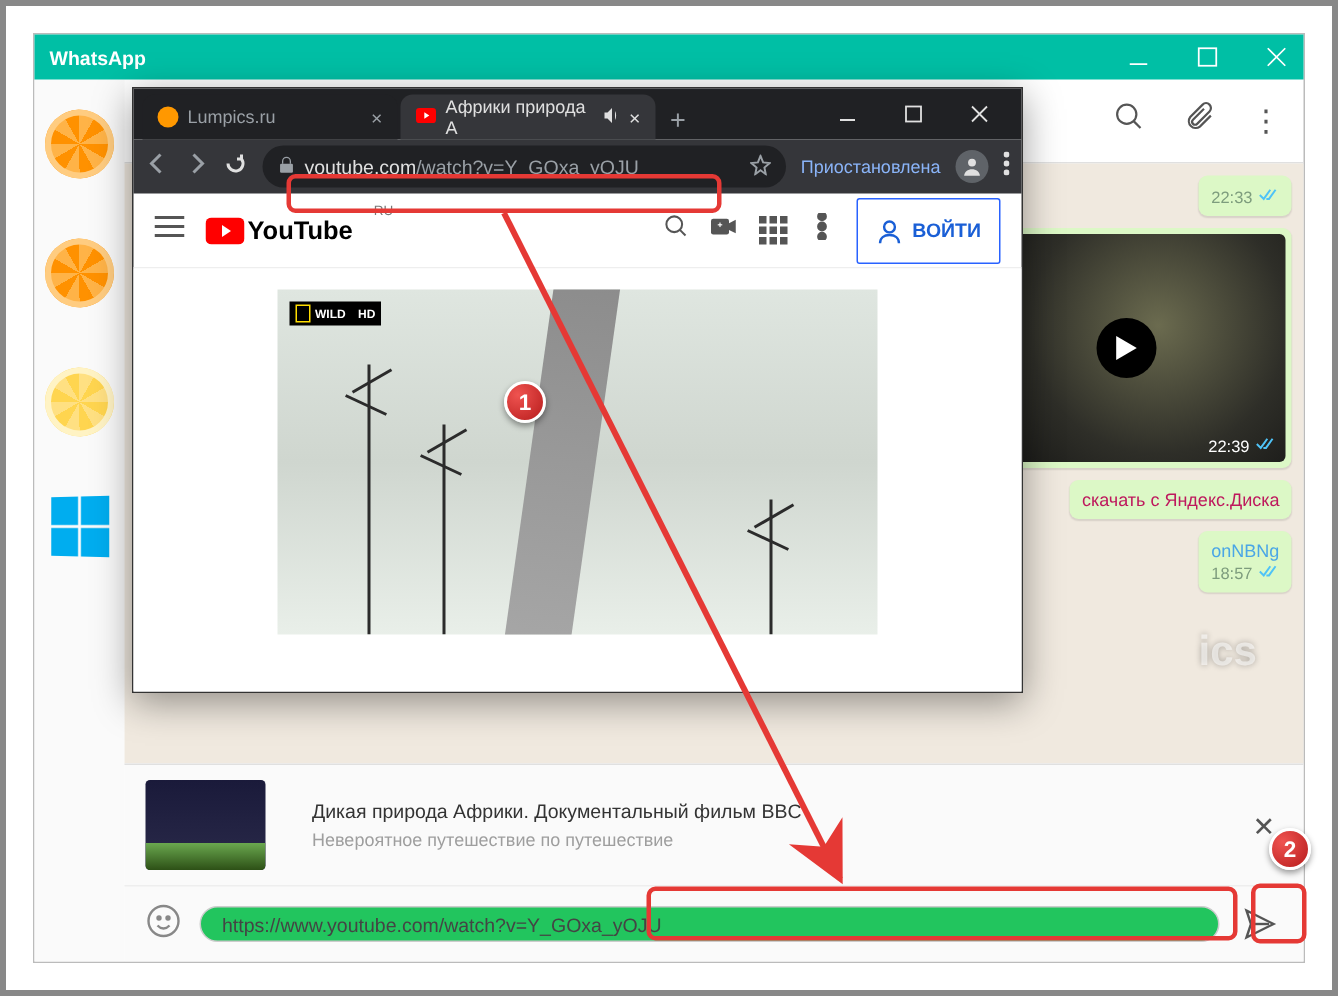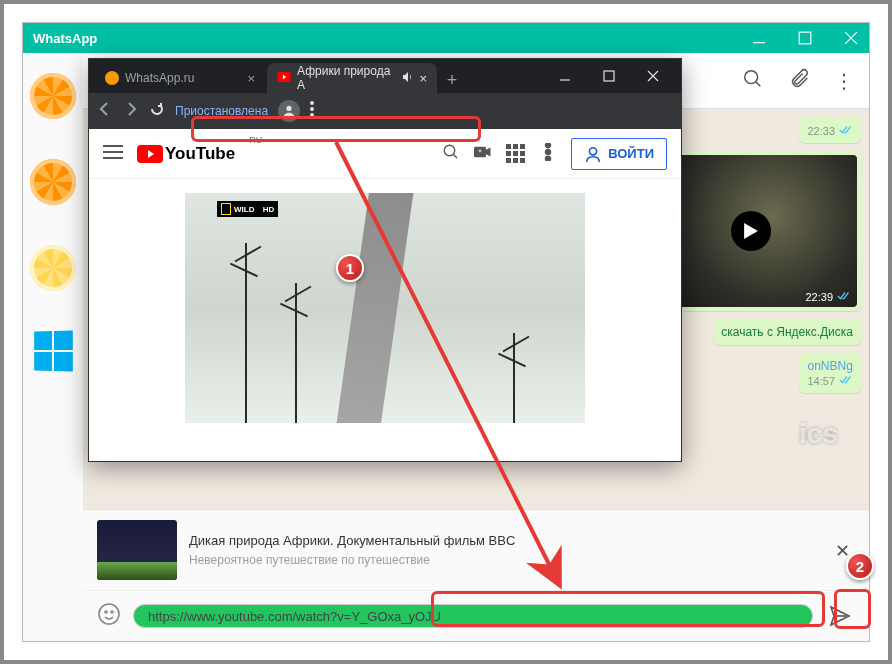--- a/index.html
+++ b/index.html
@@ -43,29 +43,29 @@
   .video-body { flex:1; background:radial-gradient(circle at 60% 40%,#6b6b4f 0%,#2e2e28 55%,#111 100%);
                 border-radius:4px; position:relative; }
   .play-big { position:absolute; left:50%; top:50%; transform:translate(-50%,-50%);
               width:40px; height:40px; background:#000; border-radius:50%; display:flex;
               align-items:center; justify-content:center; }
   .play-big svg { width:16px; height:16px; fill:#fff; }
   .video-meta { position:absolute; right:6px; bottom:4px; display:flex; align-items:center; gap:4px;
                 font-size:11px; color:#fff;text-align:right; }
   .msg.link { max-width:260px; }
   .link-body { color:#4aa6e6; font-size:12px; word-break:break-all;text-align:right; }
-  .msg.dl { color:#15803d; font-size:12px;margin-left:33px; }
+  .msg.dl { color:#be185d; font-size:12px;margin-left:33px; }
 
   
   .wa-preview { background:#fafafa; border-top:1px solid #e0e0e0; padding:10px 14px; display:flex;
                 align-items:center; gap:12px; }
   .pv-thumb { width:80px; height:60px; background:linear-gradient(#1a1a3a,#2a2a4a); border-radius:3px; position:relative; overflow:hidden; }
   .pv-thumb::after { content:""; position:absolute; left:0; right:0; bottom:0; height:18px;
                      background:linear-gradient(#6aa84f,#2d5016); }
-  .pv-text { flex:1; font-size:13px; color:#333; line-height:1.35; }
+  .pv-text { flex:1; font-size:13px; color:#333; line-height:1.35;margin-left:19px; }
   .pv-sub  { color:#9e9e9e; font-size:12px; margin-top:2px; }
   .pv-close { width:20px; height:20px; color:#555; font-size:18px; cursor:pointer; }
 
   .wa-compose { background:#fafafa; border-top:1px solid #eee; padding:10px 14px;
                 display:flex; align-items:center; gap:12px; }
   .emoji svg { width:24px; height:24px; stroke:#888; fill:none; stroke-width:1.6; }
   .compose-input { flex:1; height:24px; border:1px solid #ccc; border-radius:18px; padding:0 14px;
                    font-size:13px; color:#444; outline:none; background:#22c55e; }
   .send { width:30px; height:30px; display:flex; align-items:center; justify-content:center; }
   .send svg { width:24px; height:24px; stroke:#555; fill:none; stroke-width:1.6; }
@@ -107,38 +107,38 @@
   .yt-header { height:50px; display:flex; align-items:center; padding:0 14px; gap:14px; border-bottom:1px solid #eee; }
   .burger svg { width:20px; height:16px; stroke:#555; stroke-width:2; fill:none; }
   .yt-logo { display:flex; align-items:center; gap:2px; color:#000; font-weight:700; font-size:17px;text-align:center; }
   .yt-logo svg { width:26px; height:18px; }
   .yt-ru { font-size:9px; color:#777; align-self:flex-start; margin-top:6px; }
   .yt-spacer { flex:1; }
   .yt-ico svg { width:18px; height:18px; stroke:#555; fill:none; stroke-width:1.8; }
   .yt-ico.solid svg { fill:#555; stroke:none; }
   .apps { display:grid; grid-template:repeat(3,5px)/repeat(3,5px); gap:2px; }
   .apps span { background:#555; }
-  .login { height:32px; padding:0 12px; border:1px solid #2962ff; border-radius:2px;
+  .login { height:44px; padding:0 12px; border:1px solid #2962ff; border-radius:2px;
            color:#1a5fd6; font-size:13px; font-weight:600; display:flex; align-items:center; gap:6px; }
   .login svg { width:18px; height:18px; stroke:#1a5fd6; fill:none; stroke-width:1.8; }
 
   .yt-video-area { flex:1; background:#fff; display:flex; justify-content:center; padding-top:14px; }
   .yt-thumb { width:400px; height:230px; position:relative; overflow:hidden;
               background:linear-gradient(#dfe6e0 0%,#cfd6cf 50%,#e9efe9 100%); }
   .yt-thumb::before { content:""; position:absolute; left:42%; top:-20%; width:44px; height:140%;
                       background:linear-gradient(#888,#aaa); transform:rotate(8deg); }
   .tree { position:absolute; bottom:0; width:2px; background:#2b2b2b; }
   .tree::before,.tree::after { content:""; position:absolute; width:30px; height:2px; background:#2b2b2b; }
   .tree::before { top:10px; left:-12px; transform:rotate(-30deg); }
   .tree::after  { top:26px; left:-16px; transform:rotate(25deg); }
   .tree.a { left:60px; height:180px; }
   .tree.b { left:110px; height:140px; }
   .tree.c { right:70px; height:90px; }
   .natgeo { position:absolute; left:8px; top:8px; background:#000; color:#fff; font-size:8px;
-            padding:2px 4px; display:flex; align-items:center; gap:3px; font-weight:700;margin-left:24px; }
+            padding:2px 4px; display:flex; align-items:center; gap:3px; font-weight:700; }
   .natgeo::before { content:""; width:8px; height:10px; border:1px solid #ffdd00; }
   .watermark { position:absolute; right:14px; bottom:14px; font-weight:800; font-size:28px;
                color:rgba(255,255,255,.55); text-shadow:0 0 4px rgba(0,0,0,.3); }
 
   
   .anno { position:absolute; pointer-events:none; z-index:50; }
   .hi-red { border:3px solid #e53935; border-radius:6px; }
   .badge { width:28px; height:28px; border-radius:50%;
            background:radial-gradient(circle at 30% 30%,#ef5350,#b71c1c);
            border:2px solid #fff; color:#fff; font-weight:700; font-size:15px;
@@ -221,21 +221,21 @@
                   </svg></span>
             </div>
           </div>
         </div>
         <div class="msg dl">
           <span>скачать с Яндекс.Диска</span>
         </div>
         <div class="msg link">
           <span class="link-body">onNBNg</span>
           <div class="meta">
-              <span>14:57</span>
+              <span>18:57</span>
             <span class="ticks"><svg viewBox="0 0 16 10">
                   <path d="M1 5l3 3 5-7M6 8l2 0 5-7"></path>
                 </svg></span>
             </div>
         </div>
       </div>
 
       <div class="wa-preview">
         <div class="pv-thumb"></div>
         <div class="pv-text">
@@ -261,21 +261,21 @@
           </span>
       </div>
     </div>
   </div>
 </div>
 
 <div class="chrome">
   <div class="chrome-tabs">
     <div class="tab inactive">
       <span class="fav lump"></span>
-      <span>WhatsApp.ru</span>
+      <span>Lumpics.ru</span>
       <span class="tab-close">×</span>
     </div>
     <div class="tab">
       <span class="fav yt"><svg viewBox="0 0 24 18">
             <rect width="24" height="18" rx="4" fill="#f00"></rect>
             <path d="M10 5l6 4-6 4z" fill="#fff"></path>
           </svg></span>
       <span>Африки природа А</span>
       <span class="audio"><svg viewBox="0 0 12 12">
             <path d="M2 4h2l3-3v10l-3-3H2zM9 3c1 1.5 1 4.5 0 6"></path>
@@ -305,20 +305,30 @@
   <div class="chrome-addr">
     <span class="nav-ico"><svg viewBox="0 0 16 16">
           <path d="M10 2L4 8l6 6"></path>
         </svg></span>
     <span class="nav-ico"><svg viewBox="0 0 16 16">
           <path d="M6 2l6 6-6 6"></path>
         </svg></span>
     <span class="nav-ico active"><svg viewBox="0 0 16 16">
           <path d="M3 8a5 5 0 109-3M12 2v3h-3"></path>
         </svg></span>
+    <div class="addr-box">
+      <span class="lock"><svg viewBox="0 0 12 14">
+            <rect x="1" y="6" width="10" height="7" rx="1"></rect>
+            <path d="M3 6V4a3 3 0 016 0v2" fill="none" stroke="#9aa0a6"></path>
+          </svg></span>
+      <span class="addr-url"><span>youtube.com</span><span class="path">/watch?v=Y_GOxa_yOJU</span></span>
+      <span class="star" style="margin-left:auto"><svg viewBox="0 0 16 16">
+            <path d="M8 1l2 5 5 .5-4 3.5 1 5-4-3-4 3 1-5-4-3.5 5-.5z"></path>
+          </svg></span>
+    </div>
     <span class="paused">Приостановлена</span>
     <span class="avatar-sm">
         <svg viewBox="0 0 16 16">
           <circle cx="8" cy="5" r="3"></circle>
           <path d="M2 15c0-3 3-5 6-5s6 2 6 5z"></path>
         </svg>
       </span>
     <span class="menu3"><svg viewBox="0 0 4 16">
           <circle cx="2" cy="2" r="2"></circle>
           <circle cx="2" cy="8" r="2"></circle>

